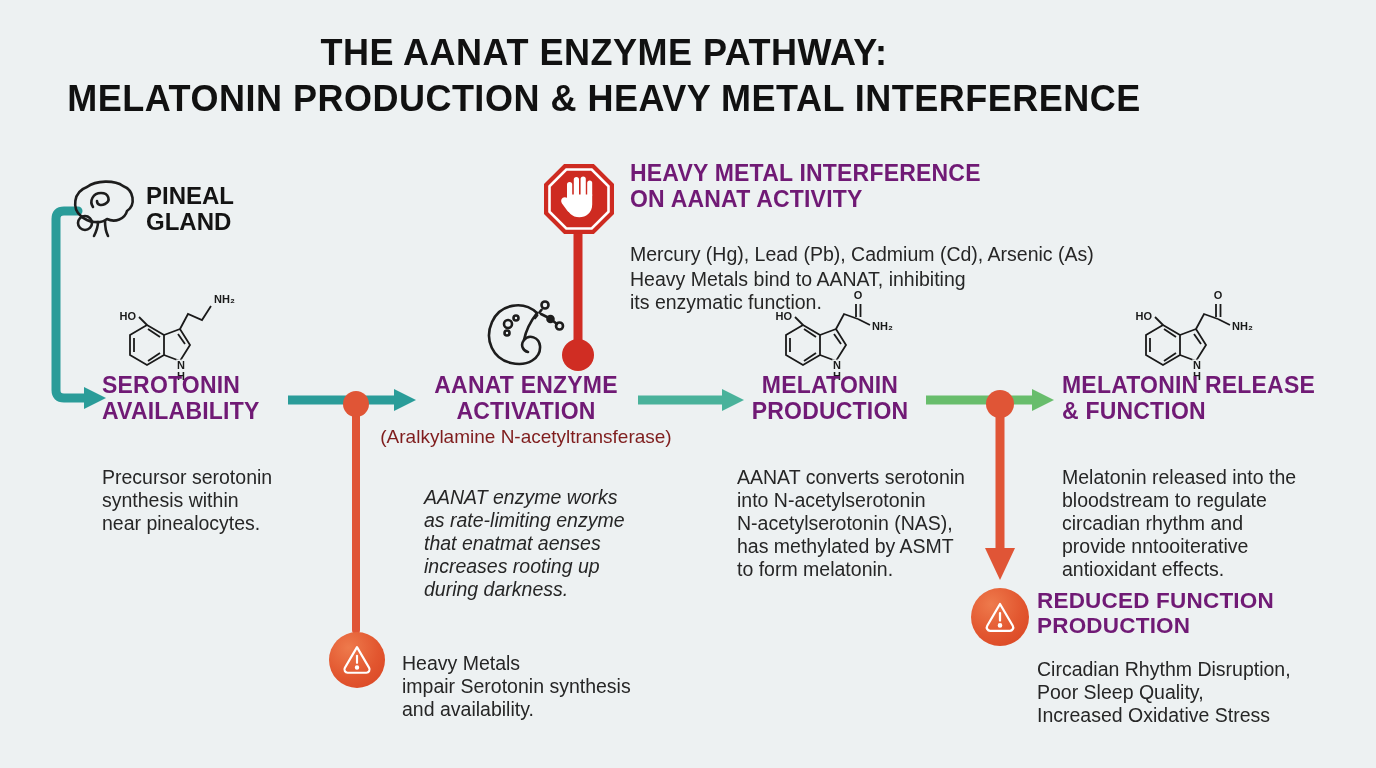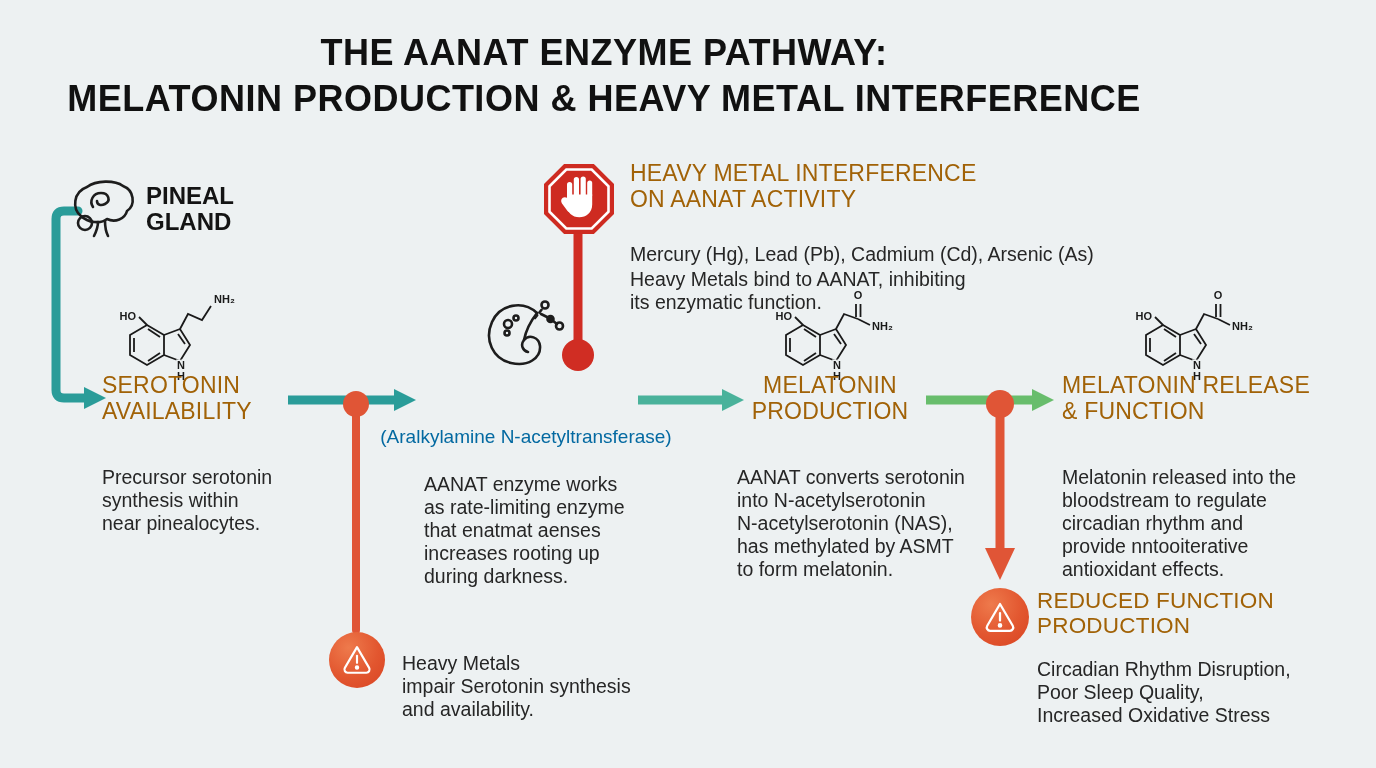--- a/index.html
+++ b/index.html
@@ -10,24 +10,24 @@
     color:#141414;
     position:relative;
   }
   .stage{position:absolute;inset:0;width:1376px;height:768px;}
   .abs{position:absolute;}
   .pre{white-space:pre-line;}
   .title{
     left:0;top:30px;width:1208px;text-align:center;
     font-size:36px;font-weight:800;line-height:1.29;letter-spacing:.5px;color:#111;
   }
-  .h{font-weight:400;font-size:23px;line-height:1.12;color:#a16207;letter-spacing:.2px;}
+  .h{font-weight:700;font-size:23px;line-height:1.12;color:#701a75;letter-spacing:.2px;}
   .h-center{text-align:center;}
   .b{font-size:19.5px;line-height:1.18;color:#262626;margin-top:28px;}
-  .sub{font-size:19px;color:#0369a1;}
+  .sub{font-size:19px;color:#7f1d1d;}
   .pineal-label{font-size:24px;font-weight:800;line-height:1.08;}
   .warn-circle{
     border-radius:50%;
     background:radial-gradient(circle at 35% 28%, #ee7a4c 0%, #e2562f 55%, #d84322 100%);
     display:flex;align-items:center;justify-content:center;
   }
   svg{display:block;}
   .layer{position:absolute;left:0;top:0;}
   .mol text{font-size:11px;fill:#1a1a1a;font-weight:bold;paint-order:stroke;stroke:#edf1f2;stroke-width:3px;}
 </style>
@@ -134,22 +134,24 @@
     <circle cx="33" cy="23" r="2.5"></circle>
     <circle cx="24" cy="38" r="2.5"></circle>
     <path d="M52,23 L60,13" stroke-dasharray="3.5,3.5"></path>
     <circle cx="62" cy="10" r="3.5"></circle>
     <path d="M58,19 L66,23"></path>
     <circle cx="67.5" cy="24" r="3" fill="#1d1d1d"></circle>
     <path d="M67.5,24 L74,29"></path>
     <circle cx="76.5" cy="31" r="3.5"></circle>
   </svg>
 
+  <div class="abs h h-center pre" style="left:390px;top:373px;width:272px;">AANAT ENZYME
+ACTIVATION</div>
   <div class="abs sub h-center" style="left:356px;top:426px;width:340px;">(Aralkylamine N-acetyltransferase)</div>
-  <div class="abs b pre" style="left:424px;top:445px;">AANAT enzyme works
+  <div class="abs b pre" style="left:424px;top:458px;font-style:italic;">AANAT enzyme works
 as rate-limiting enzyme
 that enatmat aenses
 increases rooting up
 during darkness.</div>
 
   <div class="abs warn-circle" style="left:329px;top:632px;width:56px;height:56px;">
     <svg width="40" height="38" viewBox="0 0 56 52" fill="none" stroke="#ffffff" stroke-width="3" stroke-linecap="round" stroke-linejoin="round">
       <path d="M28,8 L45,37 a4.5,4.5 0 0 1 -4,6.8 H15 a4.5,4.5 0 0 1 -4,-6.8 Z"></path>
       <line x1="28" y1="20" x2="28" y2="30"></line>
       <circle cx="28" cy="36.5" r="1.6" fill="#ffffff"></circle>

